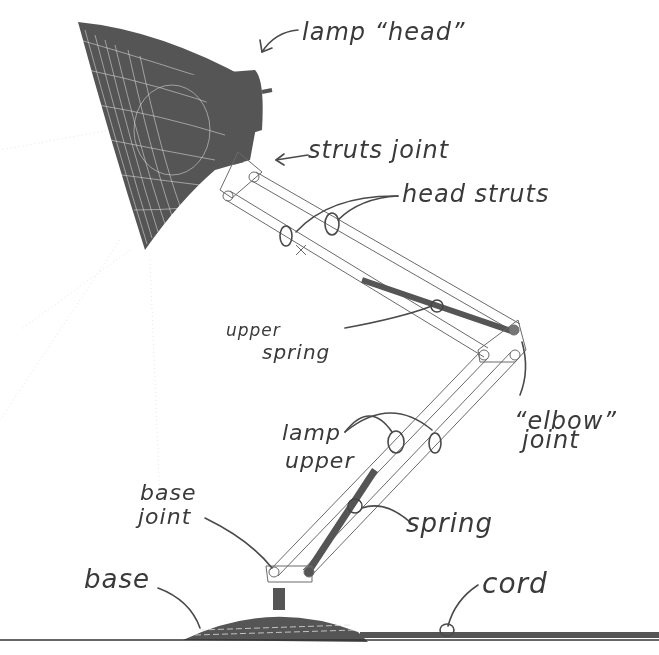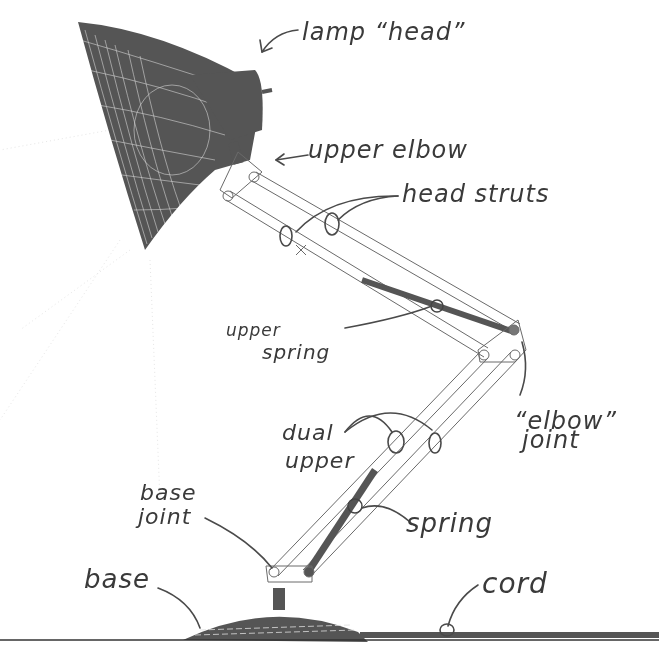--- a/index.html
+++ b/index.html
@@ -115,26 +115,26 @@
     <path d="M345 432 Q370 400 392 432"></path>
         <path d="M345 432 Q390 395 432 430"></path>
     <path d="M410 522 Q385 500 362 508"></path>
     <path d="M205 518 Q250 540 272 568"></path>
     <path d="M158 588 Q190 600 200 628"></path>
     <path d="M478 585 Q455 600 448 626"></path>
   </g>
 </svg>
 
 <span class="lbl" style="left:302px;top:20px;font-size:24px;">lamp “head”</span>
-<span class="lbl" style="left:308px;top:138px;font-size:24px;">upper elbow</span>
+<span class="lbl" style="left:308px;top:138px;font-size:24px;">struts joint</span>
 <span class="lbl" style="left:402px;top:182px;font-size:24px;">head struts</span>
 <span class="lbl" style="left:226px;top:322px;font-size:17px;">upper</span>
 <span class="lbl" style="left:262px;top:342px;font-size:20px;">spring</span>
 <span class="lbl" style="left:514px;top:396px;font-size:24px;margin-top:13px;">“elbow”</span>
 <span class="lbl" style="left:522px;top:428px;font-size:24px;">joint</span>
-<span class="lbl" style="left:282px;top:422px;font-size:22px;">dual</span>
+<span class="lbl" style="left:282px;top:422px;font-size:22px;">lamp</span>
 <span class="lbl" style="left:285px;top:450px;font-size:22px;">upper</span>
 <span class="lbl" style="left:406px;top:510px;font-size:26px;">spring</span>
 <span class="lbl" style="left:140px;top:482px;font-size:22px;">base</span>
 <span class="lbl" style="left:138px;top:506px;font-size:22px;">joint</span>
 <span class="lbl" style="left:84px;top:566px;font-size:26px;">base</span>
 <span class="lbl" style="left:482px;top:570px;font-size:28px;">cord</span>
 </div>
 
 </body></html>

